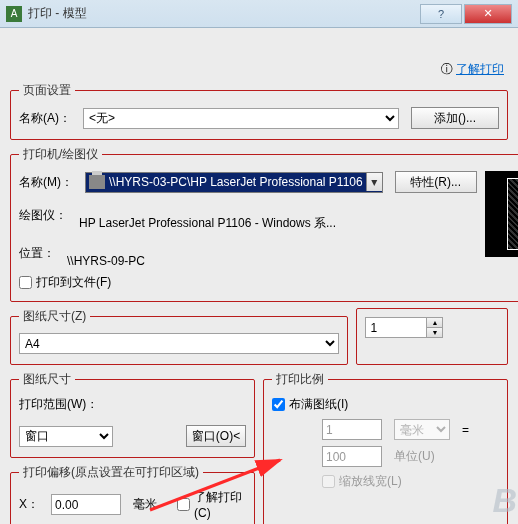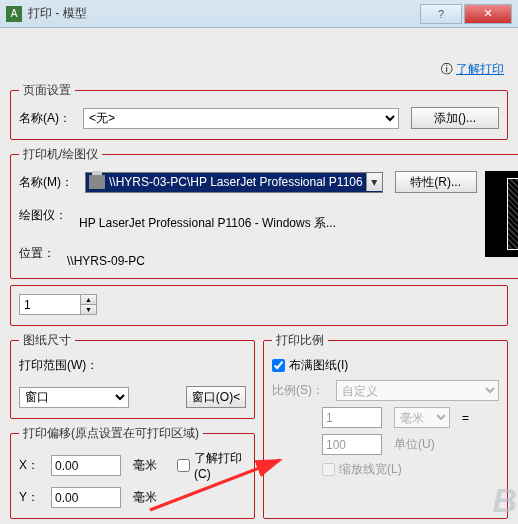--- a/index.html
+++ b/index.html
@@ -132,48 +132,60 @@
           <button class="btn" style="min-width:82px">特性(R)...</button>
         </div>
         <div class="row">
           <span class="lbl">绘图仪：</span>
           <span class="plotinfo">HP LaserJet Professional P1106 - Windows 系...</span>
         </div>
         <div class="row">
           <span class="lbl">位置：</span>
           <span class="plotinfo">\\HYRS-09-PC</span>
         </div>
+        <div class="row">
+          <label class="checkbox">
+            <input type="checkbox" style="">
+            <span>打印到文件(F)</span>
+          </label>
+        </div>
       </div>
       <div class="preview-box">
         <div class="dim-top">210 MM</div>
         <div class="preview-inner"></div>
 
       </div>
     </div>
   </fieldset>
 
   <div class="cols">
+    <fieldset style="flex:2.4">
+      <legend>图纸尺寸(Z)</legend>
+      <select style="width:100%">
+        <option>A4</option>
+      </select>
+    </fieldset>
     <fieldset style="flex:1">
       <div class="num-spinner">
         <input type="text" value="1" style="">
         <div class="spins">
             <div>▲</div>
             <div>▼</div>
           </div>
       </div>
     </fieldset>
   </div>
 
   <div class="cols">
     <div class="col">
       <fieldset>
         <legend>图纸尺寸</legend>
         <div class="lbl" style="margin-bottom:12px">打印范围(W)：</div>
         <div class="row">
-          <select style="width:110px">
+          <select style="width:94px">
             <option>窗口</option>
           </select>
           <span style="flex:1"></span>
           <button class="btn small">窗口(O)&lt;</button>
         </div>
       </fieldset>
 
       <fieldset>
         <legend>打印偏移(原点设置在可打印区域)</legend>
         <div class="row">
@@ -194,26 +206,20 @@
     </div>
 
     <div class="col">
       <fieldset style="height:calc(100% - 6px)">
         <legend>打印比例</legend>
         <div class="row">
           <label class="checkbox">
             <input type="checkbox" checked="" style="">
             <span>布满图纸(I)</span>
           </label>
-        </div>
-        <div class="row">
-          <span class="lbl disabled">比例(S)：</span>
-          <select style="flex:1" disabled="" class="disabled">
-            <option>自定义</option>
-          </select>
         </div>
         <div class="row" style="padding-left:50px">
           <input type="text" style="width: 60px;" disabled="" class="disabled" value="1">
           <select style="width:56px" disabled="" class="disabled">
             <option>毫米</option>
           </select>
           <span style="width:6px;text-align:center">=</span>
         </div>
         <div class="row" style="padding-left:50px">
           <input type="text" style="width: 60px;" disabled="" class="disabled" value="100">

